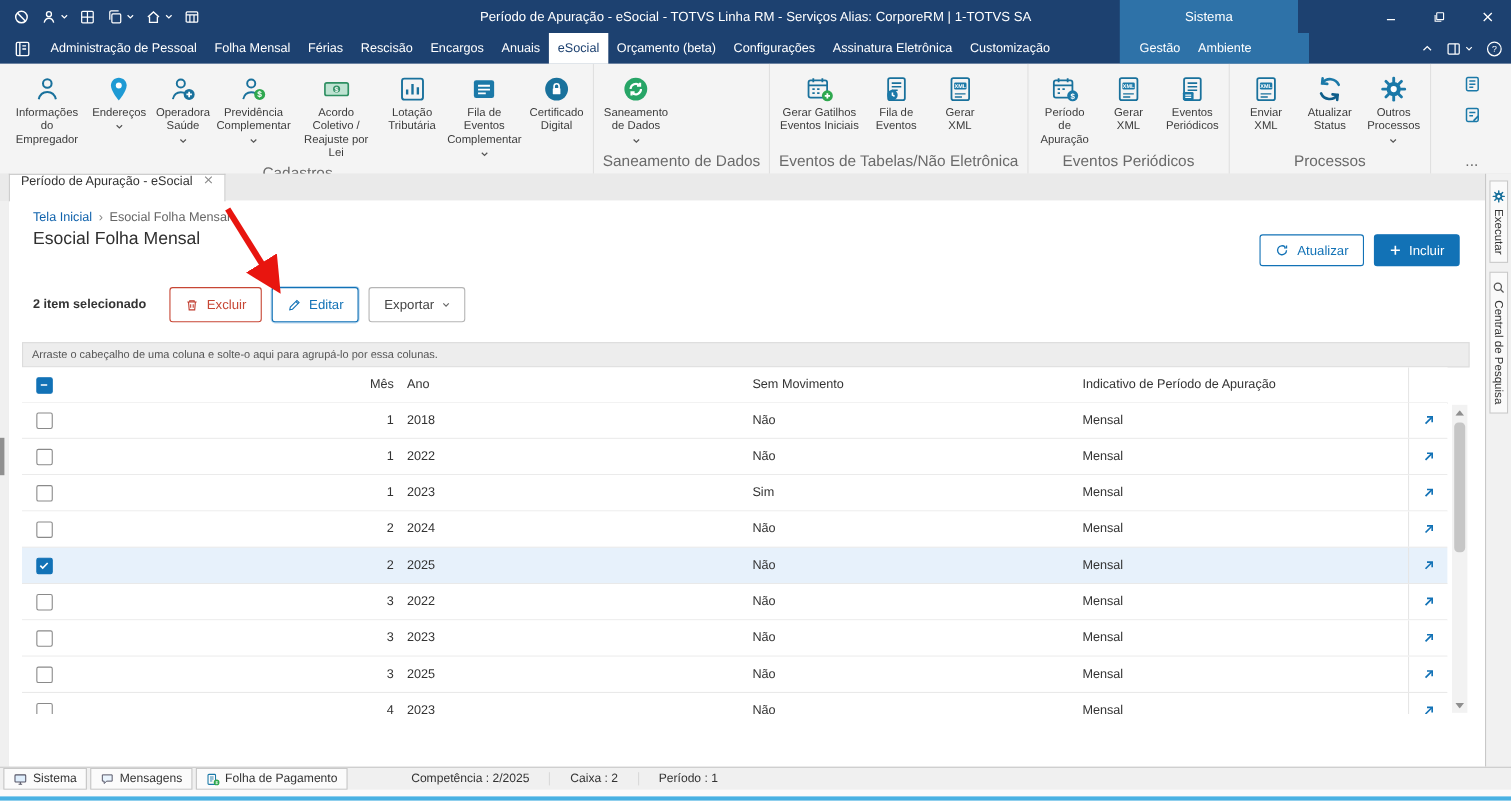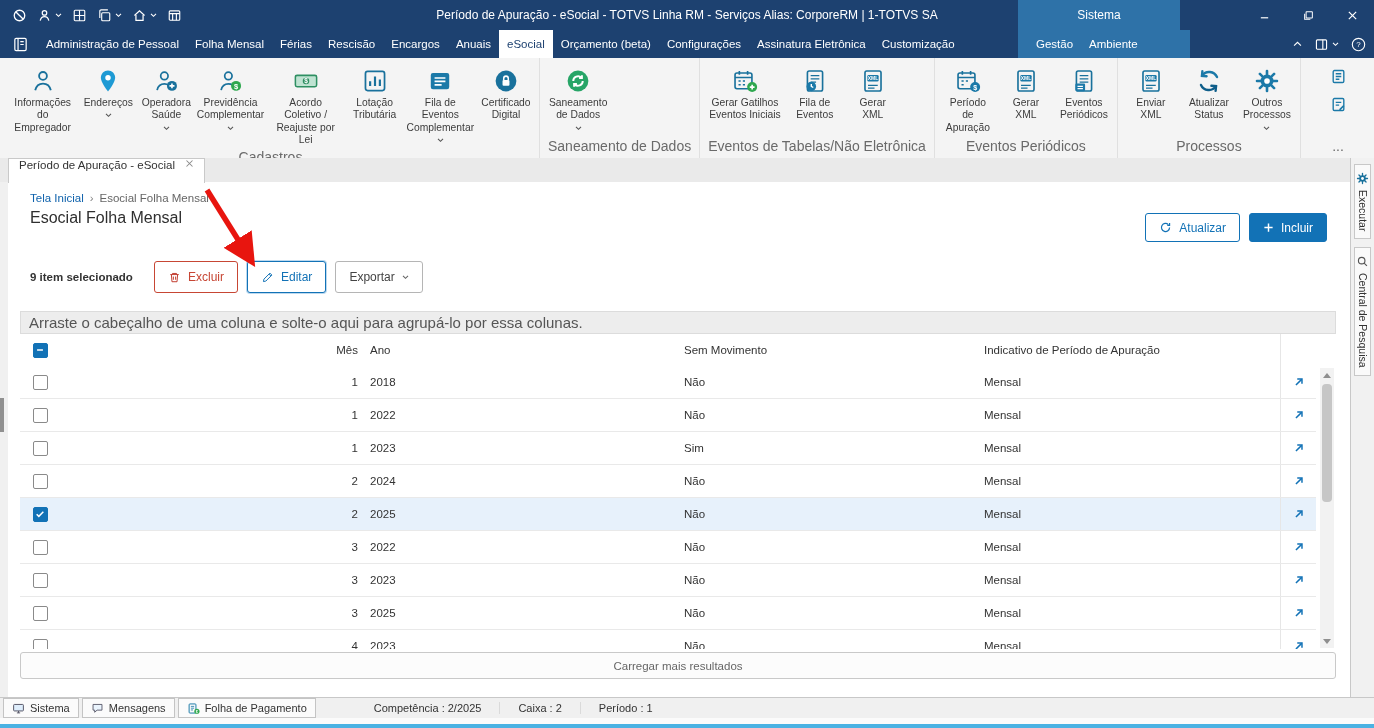--- a/index.html
+++ b/index.html
@@ -64,21 +64,21 @@
   .btn svg{flex:none}
   .btn-refresh{border:1px solid #1272b6;color:#1272b6}
   .btn-primary{background:#1272b6;border:1px solid #1272b6;color:#fff}
   .btn-danger{border:1px solid #c74634;color:#c74634}
   .btn-edit{border:1px solid #1272b6;color:#1272b6;box-shadow:0 0 0 1px #bcd9ef}
   .btn-export{border:1px solid #b5b5b5;color:#444}
   .sel-bar{position:absolute;left:22px;top:80px;display:flex;align-items:center;height:30px}
   .sel-bar .btn{height:30px}
   .sel-text{font-size:11.5px;font-weight:bold;color:#333;width:124px}
   .sel-bar .btn + .btn{margin-left:9px}
-  .hint-bar{position:absolute;left:12px;top:129px;width:1316px;height:23px;background:#ededed;border:1px solid #dcdcdc;font-size:15px;color:#555;display:flex;align-items:center;padding-left:8px;box-sizing:border-box}
+  .hint-bar{position:absolute;left:12px;top:129px;width:1316px;height:23px;background:#ededed;border:1px solid #dcdcdc;font-size:10px;color:#555;display:flex;align-items:center;padding-left:8px;box-sizing:border-box}
 
   
   .thead,.trow{display:grid;grid-template-columns:40px 298px 326px 300px 296px 1fr;align-items:center;font-size:11.5px;color:#333}
   .thead{position:absolute;left:12px;top:152px;width:1296px;height:32px;border-bottom:1px solid #d6d6d6;font-weight:normal;background:#fff}
   .tbody{position:absolute;left:12px;top:184px;width:1296px;height:283px;overflow:hidden}
   .trow{height:32px;border-bottom:1px solid #e9e9e9;background:#fff}
   .trow.sel{background:#e7f1fb}
   .c-check{display:flex;justify-content:center}
   .c-mes{text-align:right}
   .c-ano{padding-left:12px}
@@ -589,21 +589,21 @@
       <span>
           <svg viewBox="0 0 12 12" width="11" height="11">
             <path d="M6 1.5v9M1.5 6h9" stroke="#fff" stroke-width="1.6"></path>
           </svg>
         </span>
       <span>Incluir</span>
     </div>
   </div>
 
   <div class="sel-bar">
-    <span class="sel-text">9 item selecionado</span>
+    <span class="sel-text">2 item selecionado</span>
     <div class="btn btn-danger">
       <span>
           <svg viewBox="0 0 16 16" width="13" height="13" fill="none" stroke="#c0392b" stroke-width="1.2">
             <path d="M2.8 4.4h10.4M5.5 4.2V3h5v1.2M4.2 4.6l.7 8.6h6.2l.7-8.6M6.6 6.8v4M9.4 6.8v4"></path>
           </svg>
         </span>
       <span>Excluir</span>
     </div>
     <div class="btn btn-edit">
       <span>
@@ -817,21 +817,20 @@
         </svg>
       </div>
     <div class="sb-thumb"></div>
     <div class="sb-down">
         <svg width="8" height="5" viewBox="0 0 8 5">
           <path d="M4 5L0 0h8z" fill="#8f8f8f"></path>
         </svg>
       </div>
   </div>
 
-  <div class="load-more">Carregar mais resultados</div>
 </div>
 
 <div class="statusbar">
   <div style="display:flex;align-items:center">
       <div class="sb-tab">
         <span class="sb-ic">
           <svg viewBox="0 0 16 16" fill="none" stroke="#556" stroke-width="1.2">
             <rect x="2" y="3" width="12" height="8" rx="1" fill="#dfeefc"></rect>
             <path d="M6 13.4h4M8 11v2.4"></path>
           </svg>

